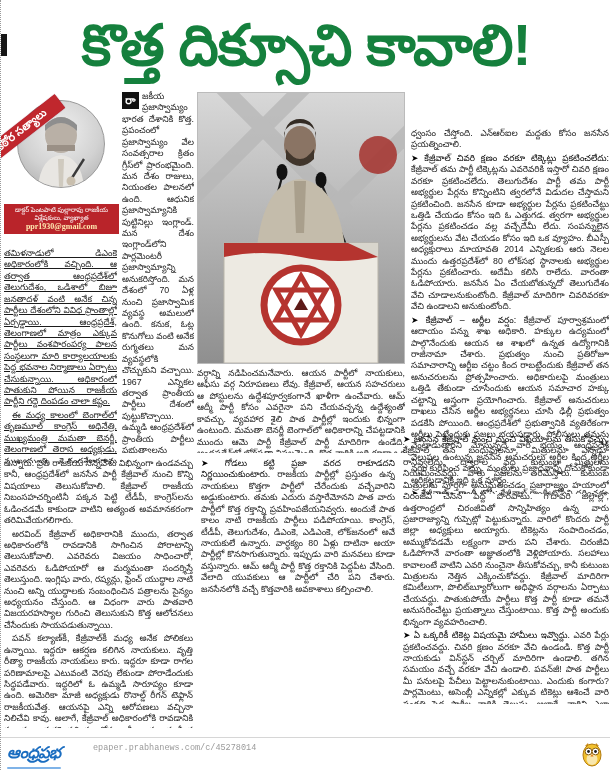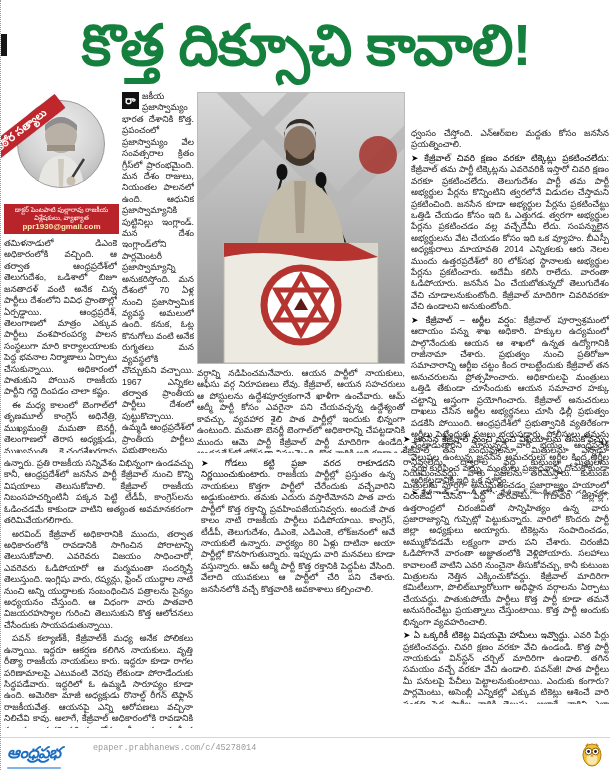--- a/index.html
+++ b/index.html
@@ -12,21 +12,21 @@
             letter-spacing:-1px;line-height:86px;white-space:nowrap;}
   
   .authorbox{position:absolute;left:3px;top:92px;width:113px;height:142px;}
   .avatar{position:absolute;left:13px;top:8px;width:86px;height:86px;border-radius:50%;
           background:radial-gradient(circle at 50% 35%,#efefef 0%,#d2d2d2 55%,#a8a8a8 100%);
           border:1px solid #9a9a9a;overflow:hidden;}
   .ribbon{position:absolute;left:-30px;top:30px;transform:rotate(-38deg);
           background:#c0272d;color:#ffffff;font-size:11px;font-weight:bold;
           padding:1px 18px;white-space:nowrap;box-shadow:0 0 1px #802;z-index:2;}
   .authorcaption{position:absolute;left:0;bottom:0;width:113px;background:#b9242a;
-          color:#fff;text-align:center;padding:2px 1px;line-height:1.25;}
+          color:#fff;text-align:center;padding:2px 1px;line-height:1.25;font-family:Liberation Serif, serif;}
   .authorcaption .l1{font-size:6.6px;display:block;}
   .authorcaption .l2{font-size:6.6px;display:block;}
   .authorcaption .l3{font-size:8px;font-weight:bold;display:block;color:#ffe9b0;}
   
   .col{position:absolute;font-size:8.8px;line-height:1.3;text-align:justify;
        color:#1b1b1b;overflow:hidden;}
   .col p{margin:0 0 2px 0;text-indent:8px;}
   .col p.noindent{text-indent:0;}
   .col b.sub{font-weight:normal;color:#000;}
   .dropcap{float:left;width:17px;height:17px;background:#111;color:#fff;
@@ -72,21 +72,21 @@
       <span class="l3">ppr1930@gmail.com</span>
     </div>
   </div>
 
   <div class="col" style="left:121px;top:91px;width:72px;height:362px;">
     <p class="noindent">
       <span class="dropcap">రా</span><span>జకీయ ప్రజాస్వామ్యం భారత దేశానికి కొత్త. ప్రపంచంలో ప్రజాస్వామ్యం వేల సంవత్సరాల క్రితం గ్రీస్‌లో ప్రారంభమైంది. మన దేశం రాజులు, నియంతల పాలనలో ఉంది. ఆధునిక ప్రజాస్వామ్యానికి పుట్టినిల్లు ఇంగ్లాండ్. మన దేశం ఇంగ్లాండ్‌లోని పార్లమెంటరీ ప్రజాస్వామ్యాన్ని అనుకరిస్తోంది. మన దేశంలో 70 ఏళ్ల నుంచి ప్రజాస్వామిక వ్యవస్థ అమలులో ఉంది. కనుక, ఓట్ల కొనుగోలు వంటి అనేక రుగ్మతలు మన వ్యవస్థలోకి చొచ్చుకుని వచ్చాయి. 1967 ఎన్నికల తర్వాత ప్రాంతీయ పార్టీలు దేశంలో పుట్టుకొచ్చాయి. ఉమ్మడి ఆంధ్రప్రదేశ్‌లో ప్రాంతీయ పార్టీలు ప్రభుత్వాలను ఏర్పాటు చేశాయి.</span>
     </p>
   </div>
 
-  <div class="col" style="left:3px;top:238px;width:113px;height:215px;">
+  <div class="col" style="left:3px;top:248px;width:113px;height:215px;text-decoration:underline;">
     <p class="noindent">తమిళనాడులో డిఎంకె అధికారంలోకి వచ్చింది. ఆ తర్వాత ఆంధ్రప్రదేశ్‌లో తెలుగుదేశం, ఒడిశాలో బిజూ జనతాదళ్ వంటి అనేక చిన్న పార్టీలు దేశంలోని వివిధ ప్రాంతాల్లో ఏర్పడ్డాయి. ఆంధ్రప్రదేశ్, తెలంగాణలో మాత్రం ఎక్కువ పార్టీలు వంశపారంపర్య పాలన సంస్థలుగా మారి కార్యాలయాలకు పెద్ద భవనాల నిర్మాణాలు ఏర్పాటు చేసుకున్నాయి. అధికారంలో పాతుకుని పోయిన రాజకీయ పార్టీని గద్దె దింపడం చాలా కష్టం.</p>
     <p>ఈ మధ్య కాలంలో బెంగాల్‌లో తృణమూల్ కాంగ్రెస్ అధినేత్రి, ముఖ్యమంత్రి మమతా బెనర్జీ, తెలంగాణలో తెరాస అధ్యక్షుడు, ముఖ్యమంత్రి కె.చంద్రశేఖరరావు (కేసీఆర్), ఢిల్లీలో ఆమ్ ఆద్మీ పార్టీ (ఆప్) సారథి, ముఖ్యమంత్రి అరవింద్ కేజ్రీవాల్ ఎంతో కాలంగా అధికారంలో ఉన్న పార్టీలను కూలదోసి సొంత పార్టీ ప్రభుత్వాలను ఏర్పాటు చేయగలిగారు. ఆంధ్రప్రదేశ్‌ని కాంగ్రెస్ రాజకీయ స్వార్థం కోసం విడదీయడం వల్లనే కేసీఆర్ తెలంగాణలో ప్రభుత్వాన్ని ఏర్పాటు చేయగలిగారు. బెంగాల్‌లో వామపక్ష ఫ్రంట్‌ని గద్దె దింపేందుకు మమతా బెనర్జీ 15 సంవత్సరాలు నిర్విరామ పోరాటం సాగించారు. ఏనాడూ ఎన్నికల్లో పోటీ చేయని అరవింద్ కేజ్రీవాల్ ఢిల్లీలో కాంగ్రెస్‌ని గద్దెదించి ప్రభుత్వాన్ని ఏర్పాటు చేయగలిగారు. కేజ్రీవాల్ ఢిల్లీ నుంచి కాంగ్రెస్, బీజేపీలను తరిమి వేయగలిగారు. 2013లో ఢిల్లీలో కేజ్రీవాల్ ఏ పరిస్థితిలో ఉన్నారో ఇప్పుడు ఆంధ్రప్రదేశ్‌లో జనసేన అధ్యక్షుడు పవన్ కల్యాణ్ కూడా అదే పరిస్థితిలో ఉన్నారు.</p>
   </div>
 
   <div class="photo">
     <svg width="206" height="270" viewBox="0 0 206 270">
       <defs>
         <linearGradient id="bg" x1="0" y1="0" x2="0" y2="1">
           <stop offset="0" stop-color="#d8d8d8"></stop>
             <stop offset="1" stop-color="#8f8f8f"></stop>

